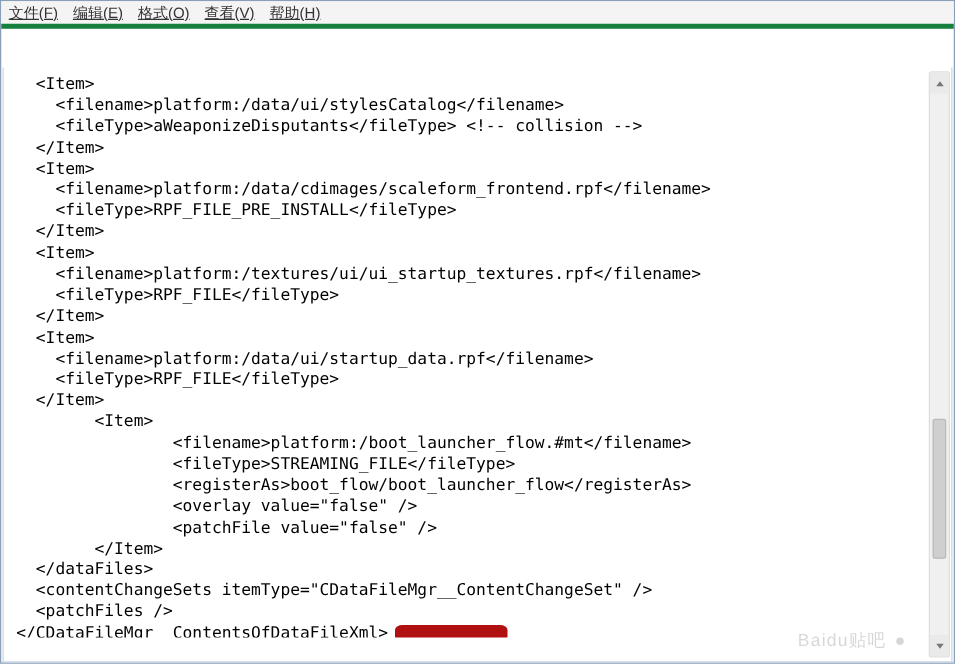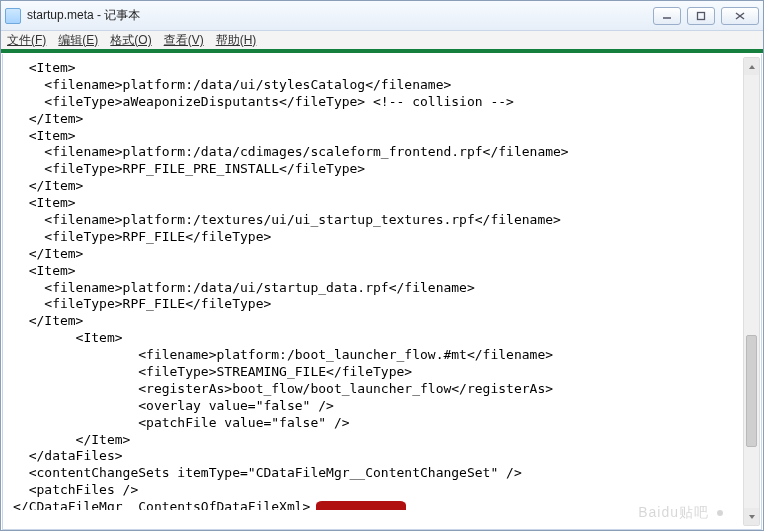--- a/index.html
+++ b/index.html
@@ -113,42 +113,20 @@
   .paw::before, .paw::after {
     content:""; position:absolute; background:rgba(0,0,0,0.16); border-radius:50%;
   }
   .paw::before { width:6px;height:6px; left:4px; top:6px; }
 </style>
 </head>
 <body>
 
 <div class="window">
 
-  <div class="titlebar">
-    <span class="icon"></span>
-    <span>startup.meta - 记事本</span>
-    <div class="winbtns">
-      <div class="winbtn">
-        <svg width="10" height="8">
-            <line x1="1" y1="6" x2="9" y2="6" stroke="#556" stroke-width="1.5"></line>
-          </svg>
-      </div>
-      <div class="winbtn">
-        <svg width="10" height="10">
-            <rect x="1.5" y="1.5" width="7" height="7" fill="none" stroke="#556" stroke-width="1.3"></rect>
-          </svg>
-      </div>
-      <div class="winbtn close">
-        <svg width="12" height="10">
-          <line x1="2" y1="2" x2="10" y2="8" stroke="#556" stroke-width="1.4"></line>
-          <line x1="10" y1="2" x2="2" y2="8" stroke="#556" stroke-width="1.4"></line>
-        </svg>
-      </div>
-    </div>
-  </div>
 
   <div class="menubar">
     <span class="menuitem">文件(F)</span>
     <span class="menuitem">编辑(E)</span>
     <span class="menuitem">格式(O)</span>
     <span class="menuitem">查看(V)</span>
     <span class="menuitem">帮助(H)</span>
   </div>
 
   <div class="content">

